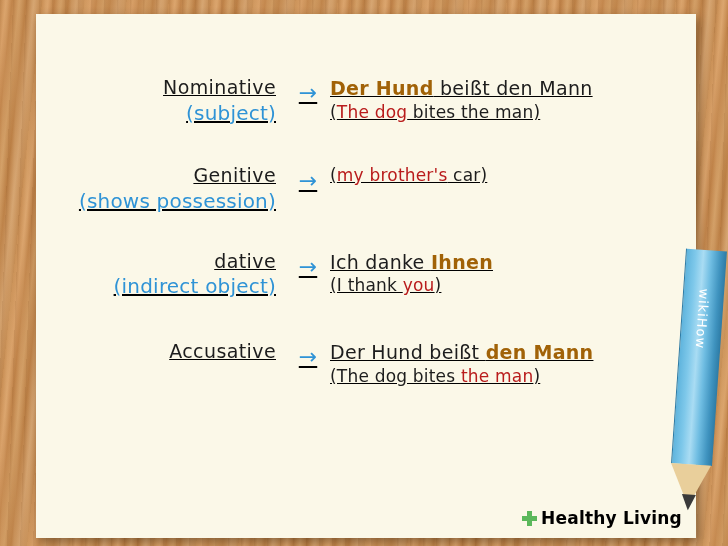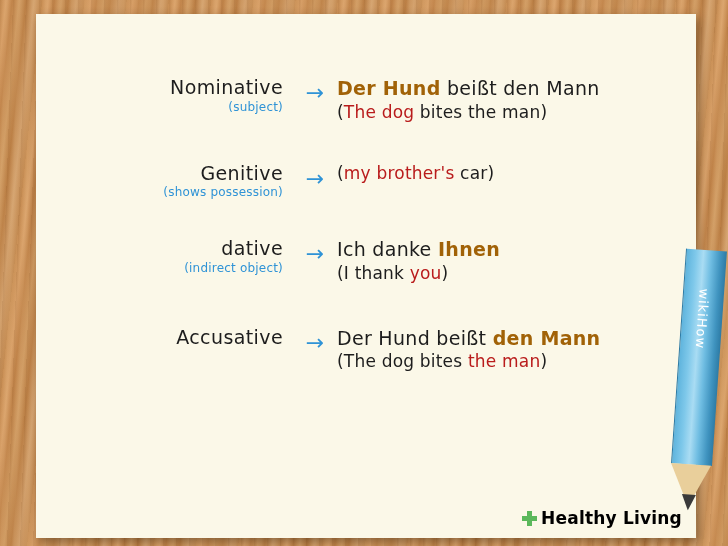--- a/index.html
+++ b/index.html
@@ -109,44 +109,45 @@
     color: #ffffff;
     font-size: 13px;
     letter-spacing: 1px;
     transform: rotate(90deg);
     font-family: "DejaVu Sans", sans-serif;
   }
 
   
   #cases {
     position: absolute;
-    left: 11px;
+    left: 4px;
     top: 62px;
     width: 660px;
+    text-decoration: underline;
   }
   .row {
     display: flex;
     align-items: flex-start;
     margin-bottom: 34px;
   }
   .case-label {
     width: 236px;
     text-align: right;
     padding-right: 10px;
     flex: 0 0 236px;
   }
   .case-name {
     font-size: 19px;
     color: #1d1d1d;
     font-family: "DejaVu Sans", sans-serif;
     line-height: 1.25;
     letter-spacing: 0.4px;
   }
   .case-desc {
-    font-size: 12px;
+    font-size: 20px;
     color: #2f93d6;
     font-family: "DejaVu Sans", sans-serif;
     line-height: 1.3;
     letter-spacing: 0.2px;
   }
   .arrow {
     flex: 0 0 44px;
     text-align: center;
     color: #2f93d6;
     font-size: 22px;

